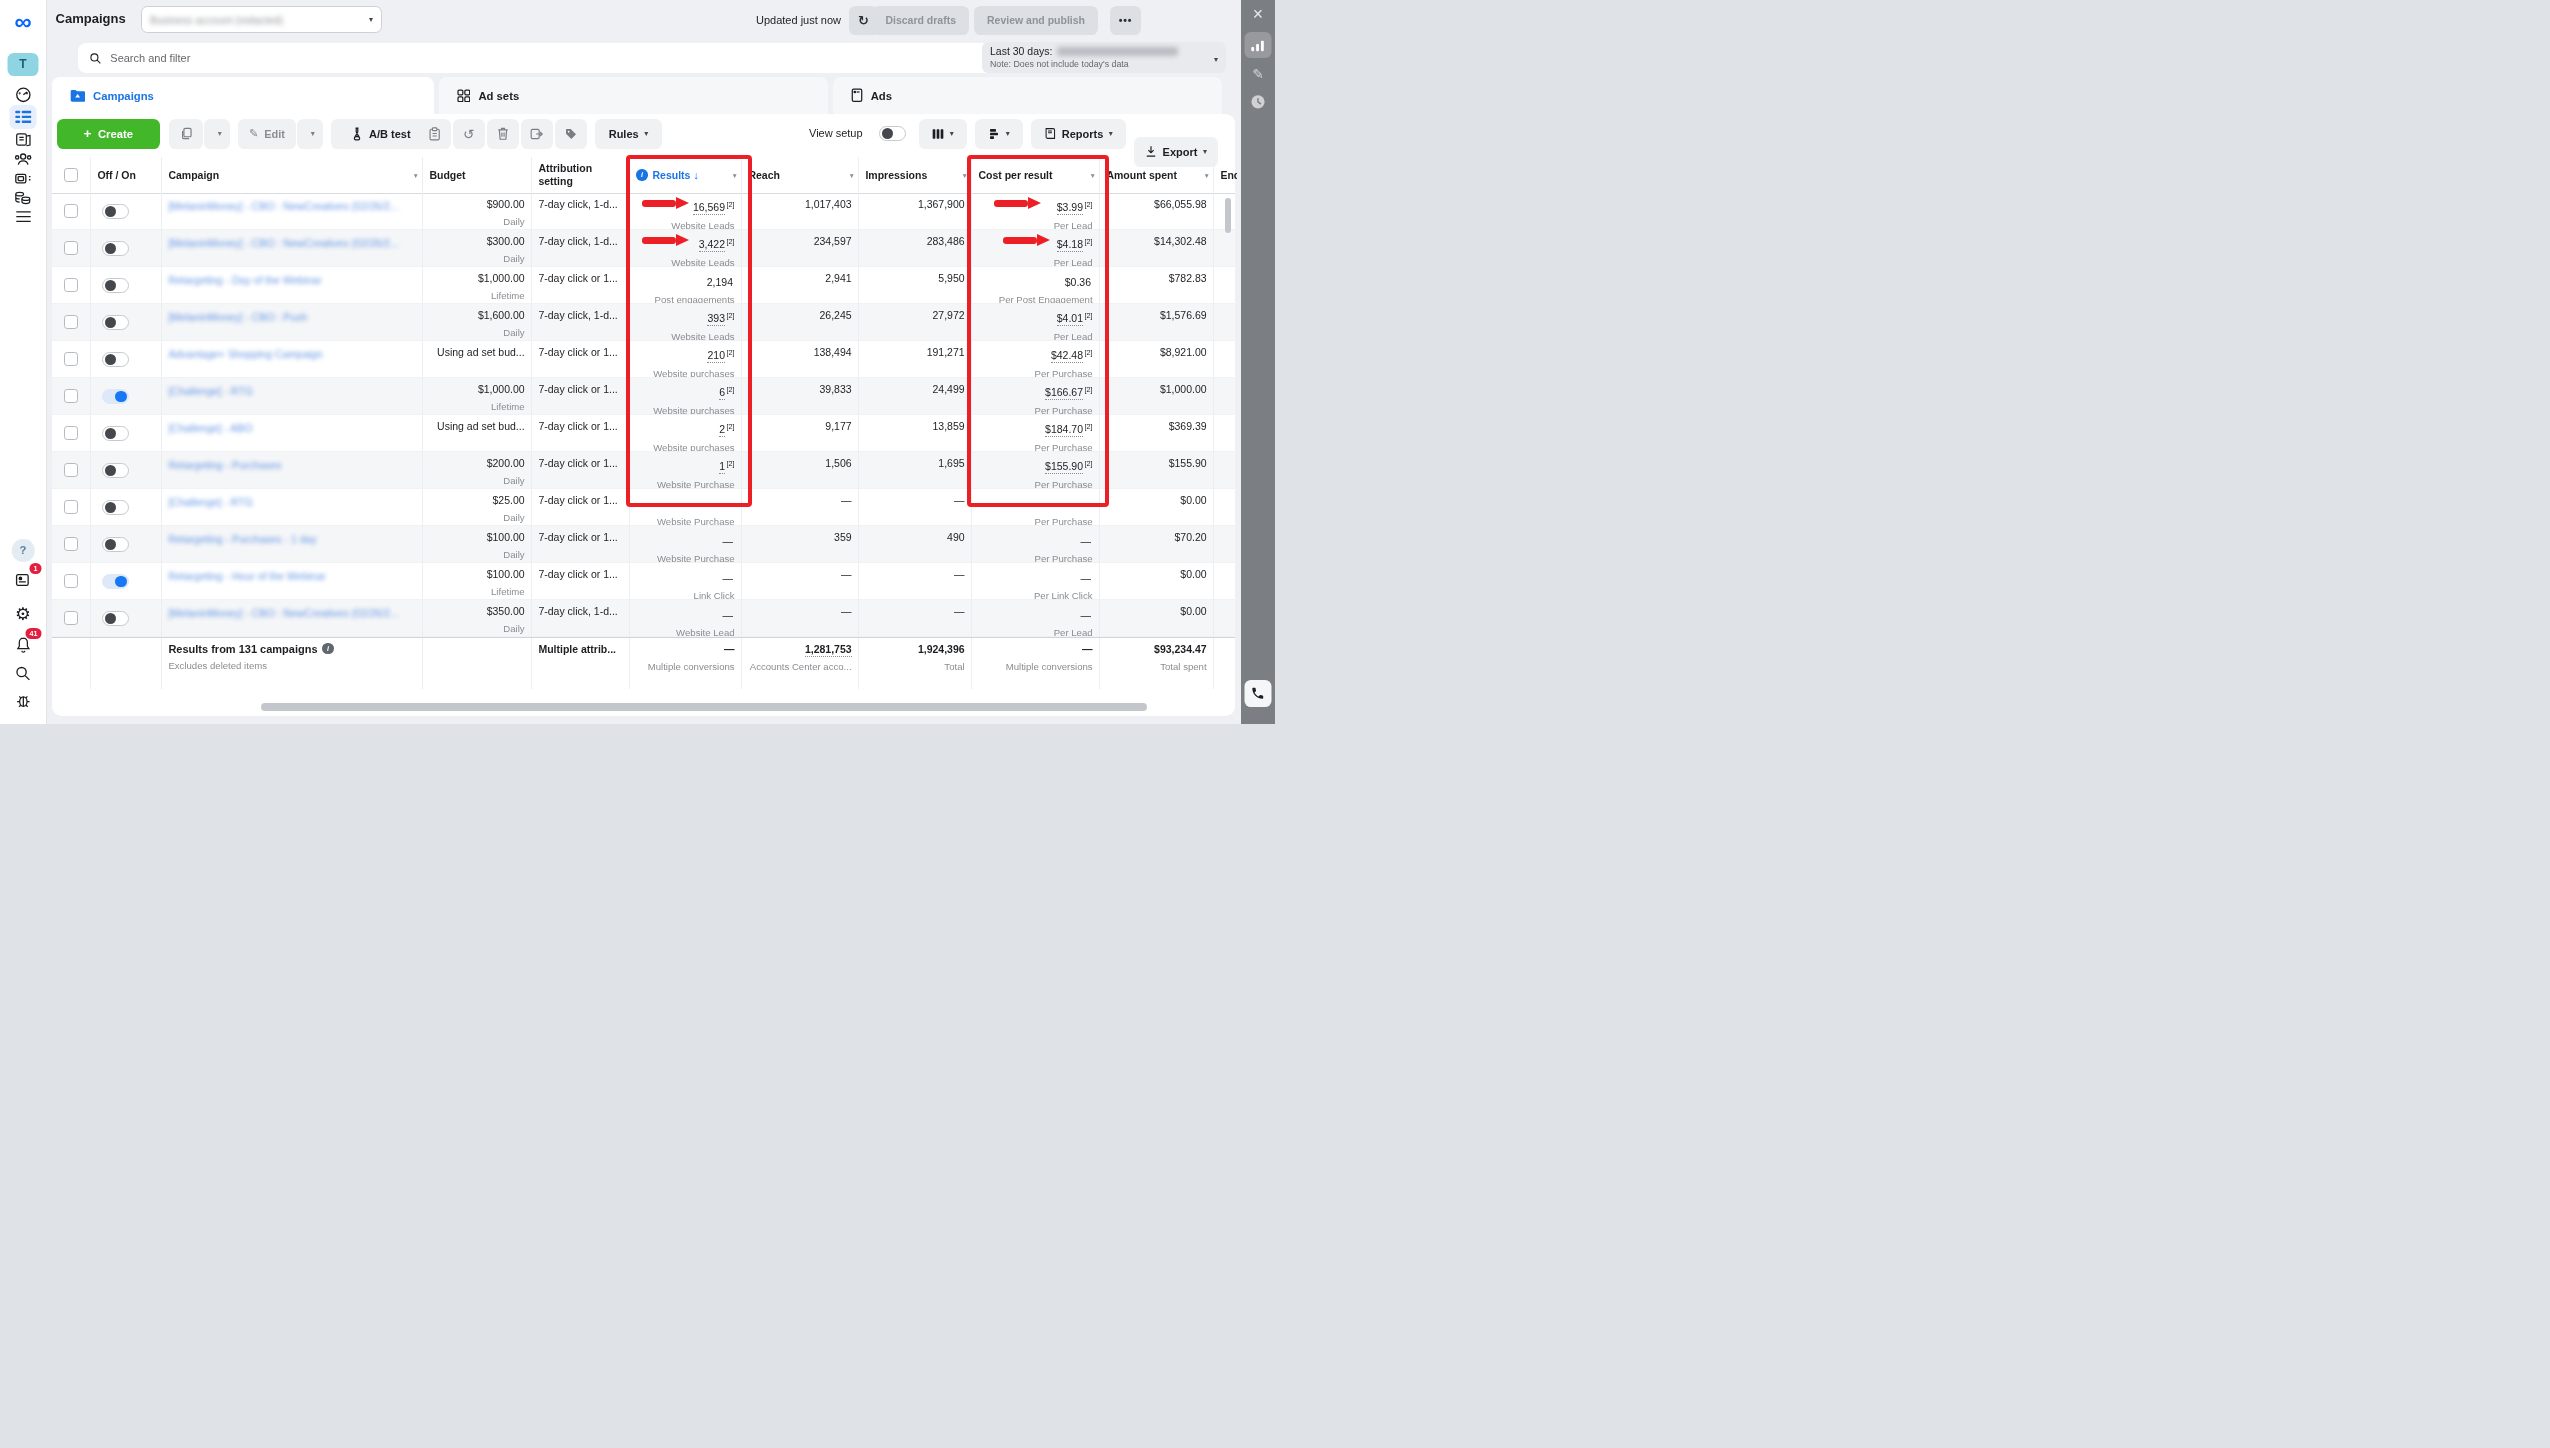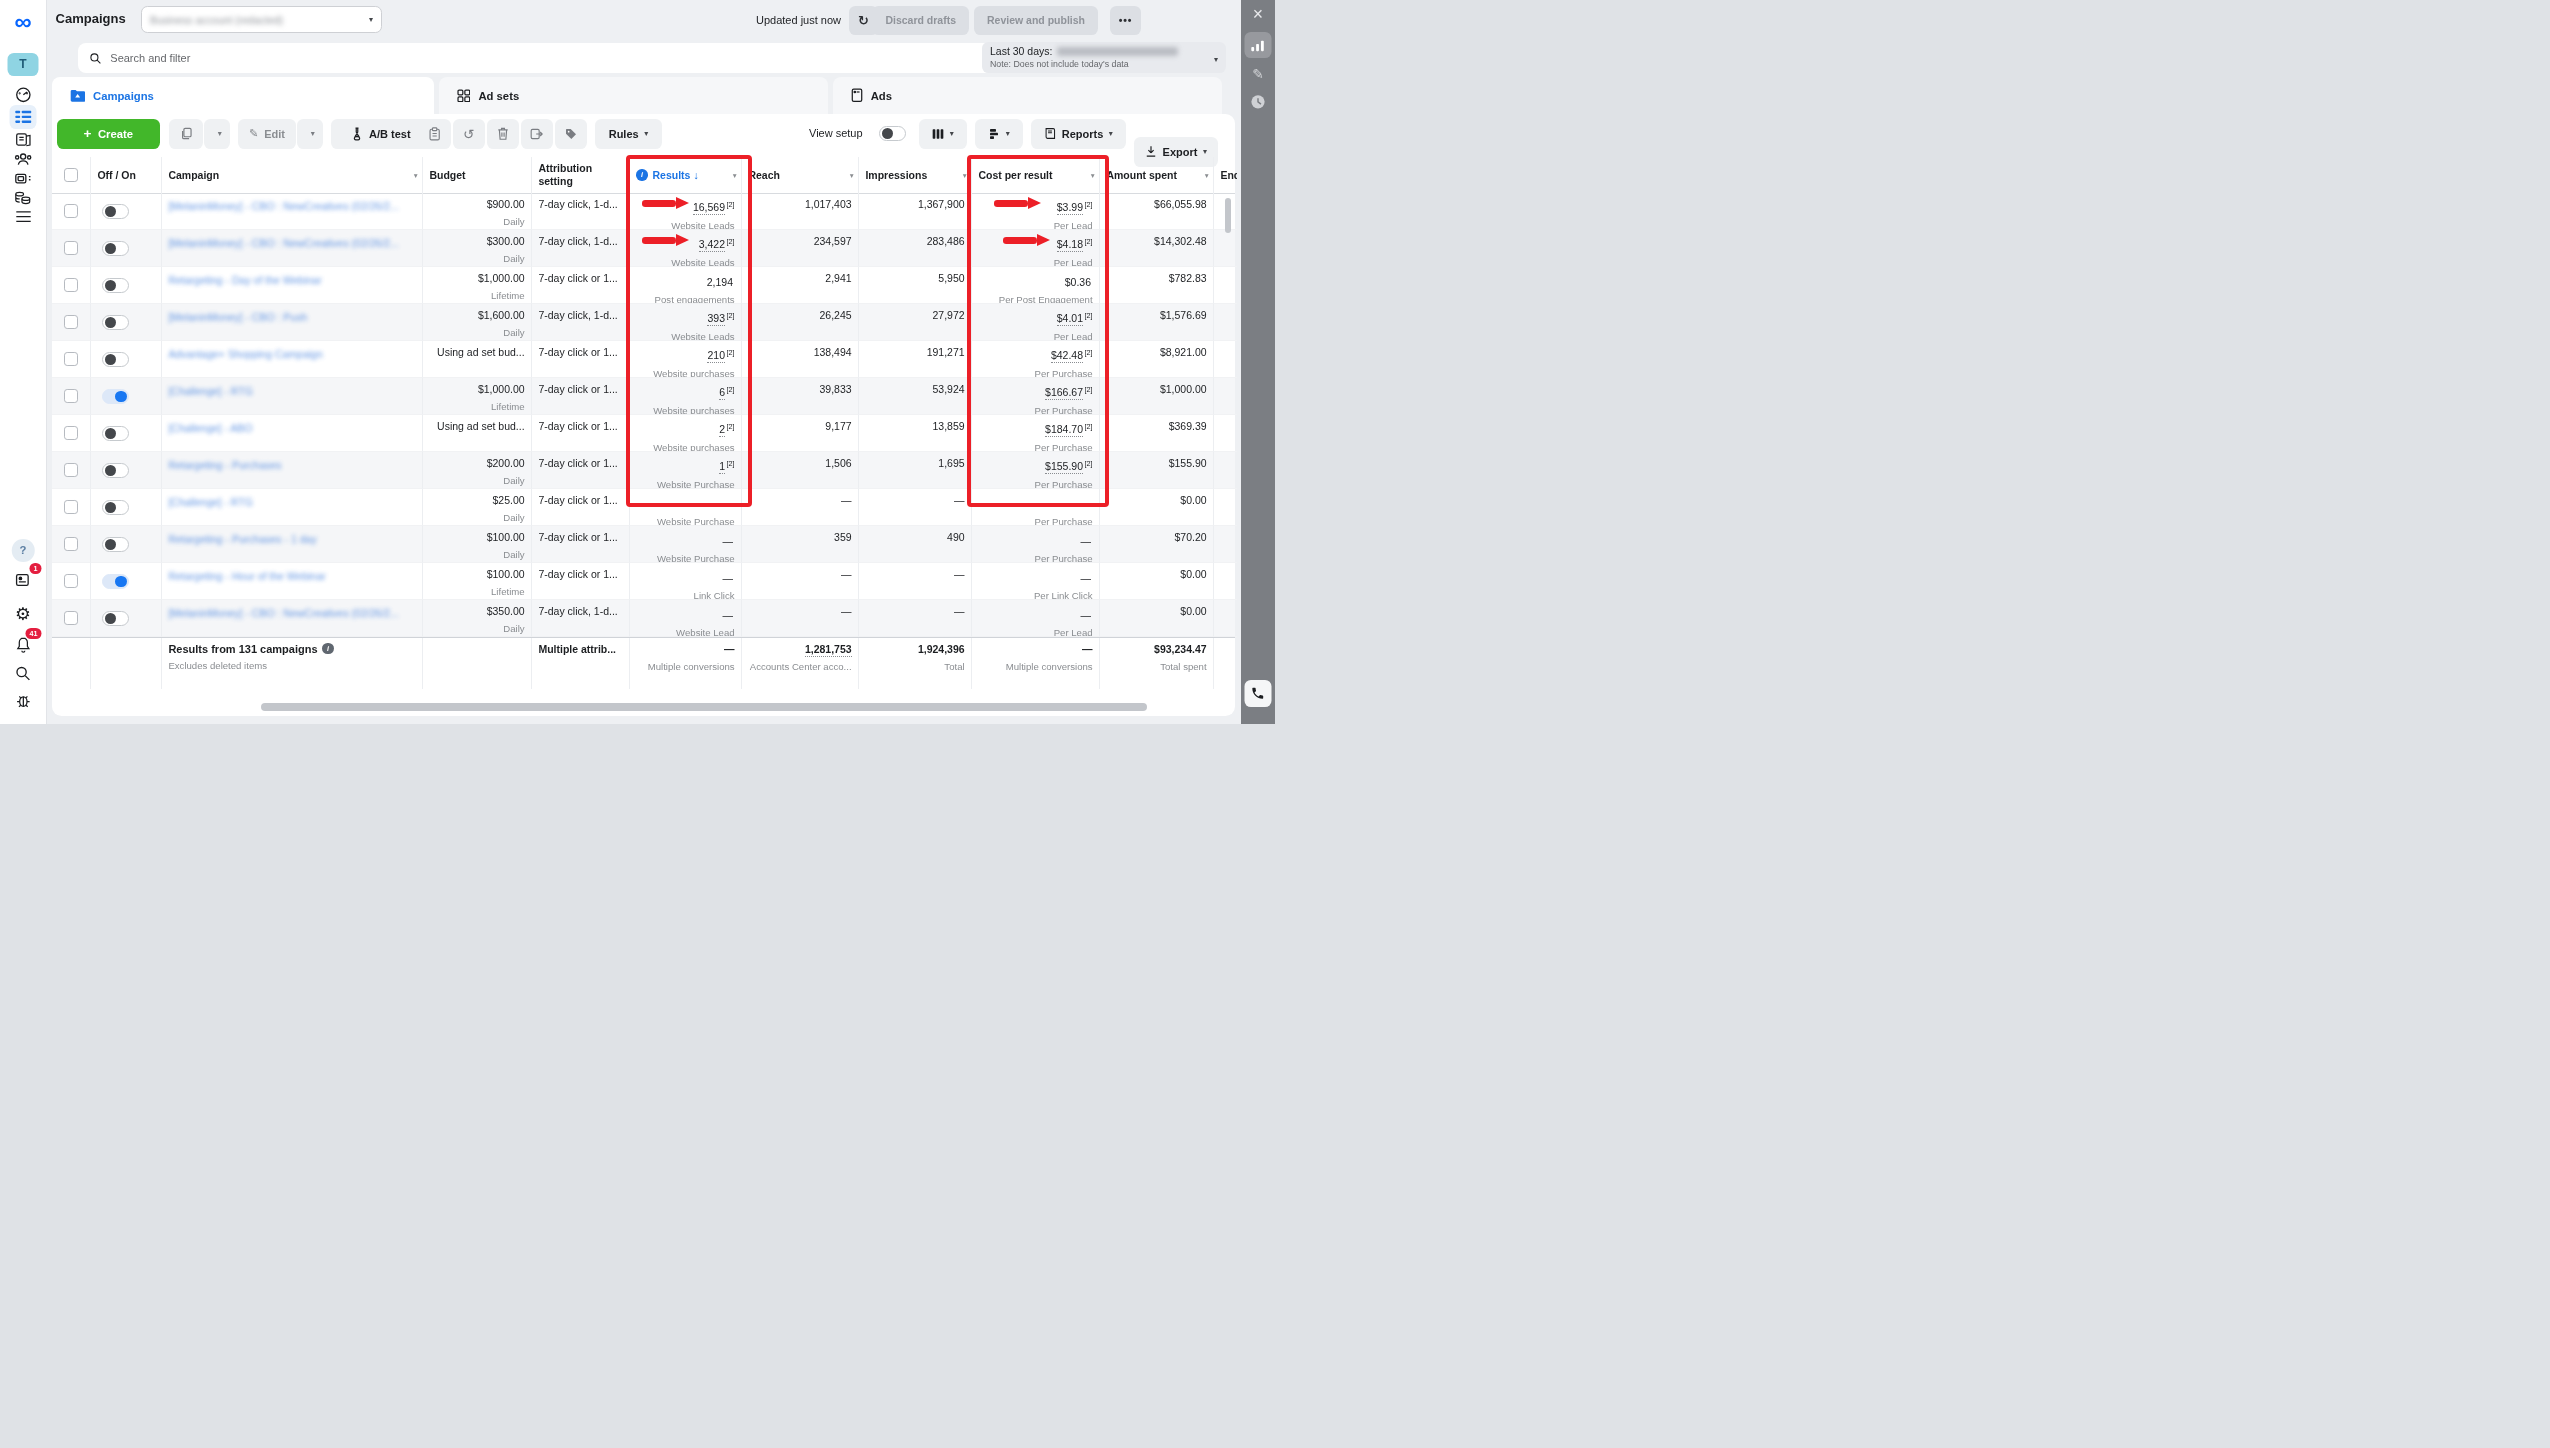--- a/index.html
+++ b/index.html
@@ -613,21 +613,21 @@
             <div class="val">7-day click or 1...</div>
           </div>
     <div class="c num">
             <div class="val"><span class="n res-n u">6</span><sup>[2]</sup></div>
             <div class="sub">Website purchases</div>
           </div>
     <div class="c num">
             <div class="val">39,833</div>
           </div>
     <div class="c num">
-            <div class="val">53,924</div>
+            <div class="val">24,499</div>
           </div>
     <div class="c num">
             <div class="val"><span class="n cpr-n u">$166.67</span><sup>[2]</sup></div>
             <div class="sub">Per Purchase</div>
           </div>
     <div class="c num">
             <div class="val">$1,000.00</div>
           </div>
     <div class="c"></div>
   </div>

